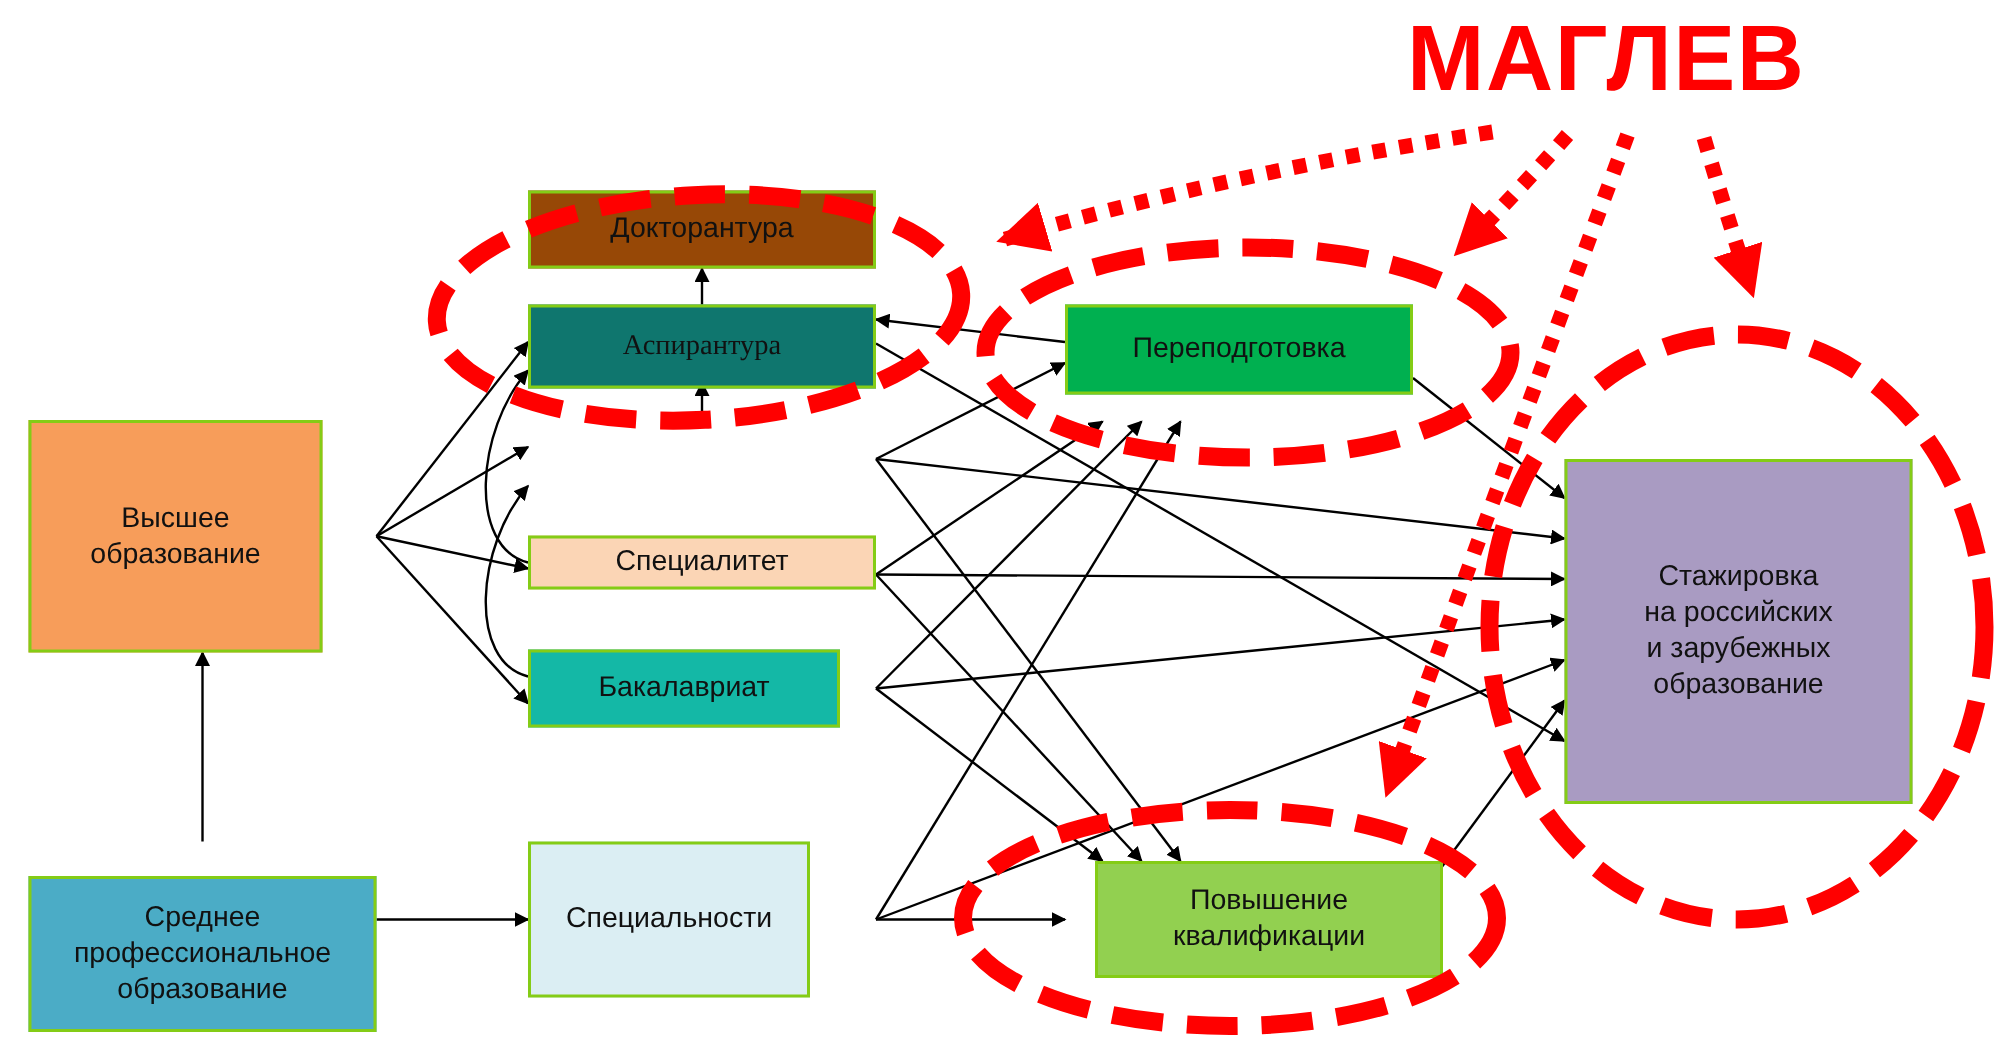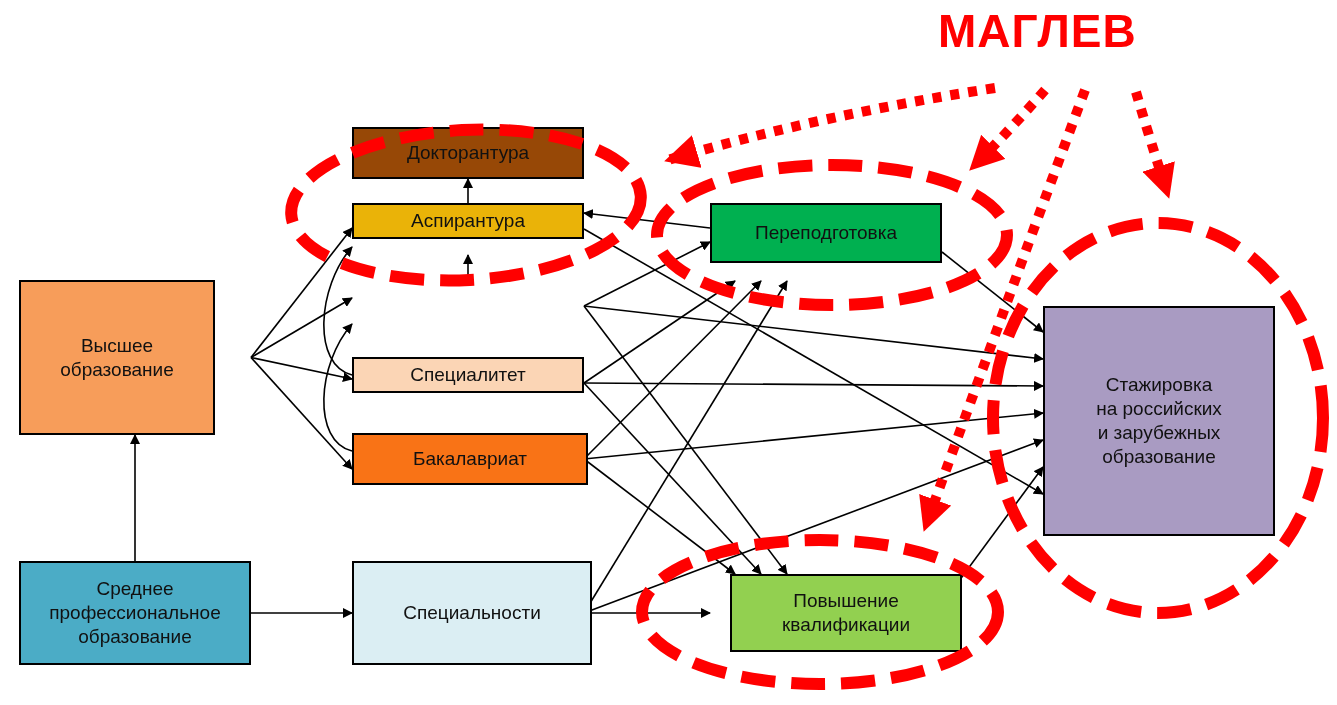--- a/index.html
+++ b/index.html
@@ -1,24 +1,24 @@
 <!DOCTYPE html>
 <html><head>
 <meta charset="utf-8">
 <style>
   html, body { margin:0; padding:0; background:#ffffff; }
   body { width:1337px; height:705px; position:relative; overflow:hidden;
          font-family:"Liberation Sans", sans-serif; }
   #stage { position:absolute; left:0; top:0; width:1337px; height:705px; }
-  .node { position:absolute; box-sizing:border-box; border:2px solid #000000;
+  .node { position:absolute; box-sizing:border-box; border:2px solid #84cc16;
           display:flex; align-items:center; justify-content:center; text-align:center;
           color:#111; font-size:19px; line-height:24px; }
   .node span { white-space:pre-line; }
   #title { position:absolute; left:938px; top:4px; color:#ff0000; font-weight:bold;
-           font-size:46px; letter-spacing:1px; font-family:"Liberation Sans", sans-serif; }
+           font-size:62px; letter-spacing:1px; font-family:"Liberation Sans", sans-serif; }
 </style>
 </head>
 <body>
 
 <div id="stage">
   <svg id="edges-svg" width="1337" height="705" style="position:absolute;left:0;top:0;">
     <defs>
       <marker id="arrow-black" markerWidth="10" markerHeight="10" refX="9" refY="5" orient="auto" markerUnits="userSpaceOnUse">
         <path d="M0,0 L10,5 L0,10 z" fill="#000"></path>
       </marker>
@@ -52,39 +52,39 @@
         <path d="M584,613 L1043,440" fill="none" stroke="#000000" stroke-width="1.6" marker-end="url(#arrow-black)"></path>
         <path d="M584,613 L710,613" fill="none" stroke="#000000" stroke-width="1.6" marker-end="url(#arrow-black)"></path>
         <path d="M942,252 L1043,332" fill="none" stroke="#000000" stroke-width="1.6" marker-end="url(#arrow-black)"></path>
         <path d="M942,604 L1043,467" fill="none" stroke="#000000" stroke-width="1.6" marker-end="url(#arrow-black)"></path>
       </g>
   </svg>
 
   <div class="node" id="n-doctorate" style="left: 352px; top: 127px; width: 232px; height: 52px; background: rgb(151, 72, 6);">
       <span>Докторантура</span>
     </div>
-  <div class="node" id="n-postgrad" style="left: 352px; top: 203px; width: 232px; height: 36px; background: #eab308;">
+  <div class="node" id="n-postgrad" style="left: 352px; top: 203px; width: 232px; height: 56px; background: #0f766e; font-family: Liberation Serif, serif;">
       <span>Аспирантура</span>
     </div>
   <div class="node" id="n-specialist" style="left: 352px; top: 357px; width: 232px; height: 36px; background: rgb(251, 213, 181);">
       <span>Специалитет</span>
     </div>
-  <div class="node" id="n-bachelor" style="left: 352px; top: 433px; width: 236px; height: 52px; background: #f97316;">
+  <div class="node" id="n-bachelor" style="left: 352px; top: 433px; width: 208px; height: 52px; background: #14b8a6;">
       <span>Бакалавриат</span>
     </div>
   <div class="node" id="n-higher" style="left: 19px; top: 280px; width: 196px; height: 155px; background: rgb(247, 157, 90);">
       <span>Высшее
 образование</span>
     </div>
-  <div class="node" id="n-secondary" style="left: 19px; top: 561px; width: 232px; height: 104px; background: rgb(75, 172, 198);">
+  <div class="node" id="n-secondary" style="left: 19px; top: 584px; width: 232px; height: 104px; background: rgb(75, 172, 198);">
       <span>Среднее
 профессиональное
 образование</span>
     </div>
-  <div class="node" id="n-specialties" style="left: 352px; top: 561px; width: 240px; height: 104px; background: rgb(219, 238, 243);">
+  <div class="node" id="n-specialties" style="left: 352px; top: 561px; width: 188px; height: 104px; background: rgb(219, 238, 243);">
       <span>Специальности</span>
     </div>
   <div class="node" id="n-retraining" style="left: 710px; top: 203px; width: 232px; height: 60px; background: rgb(0, 176, 80);">
       <span>Переподготовка</span>
     </div>
   <div class="node" id="n-qualification" style="left: 710px; top: 574px; width: 232px; height: 78px; background: rgb(146, 208, 80); margin-left: 20px;">
       <span>Повышение
 квалификации</span>
     </div>
   <div class="node" id="n-internship" style="left: 1043px; top: 306px; width: 232px; height: 230px; background: rgb(169, 155, 194);">

